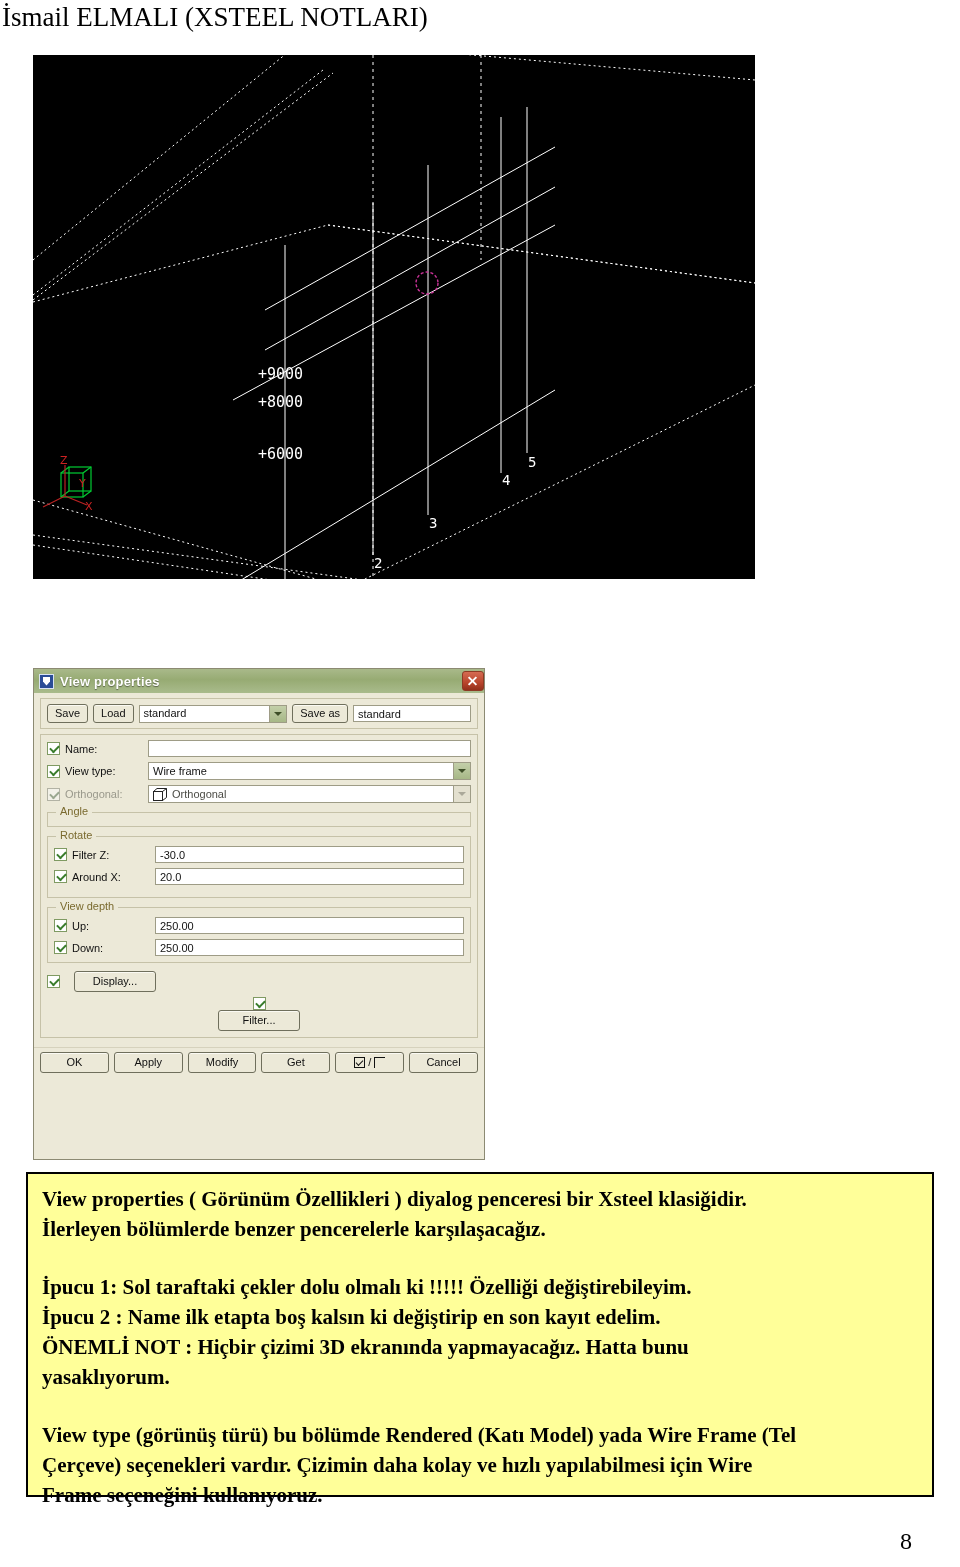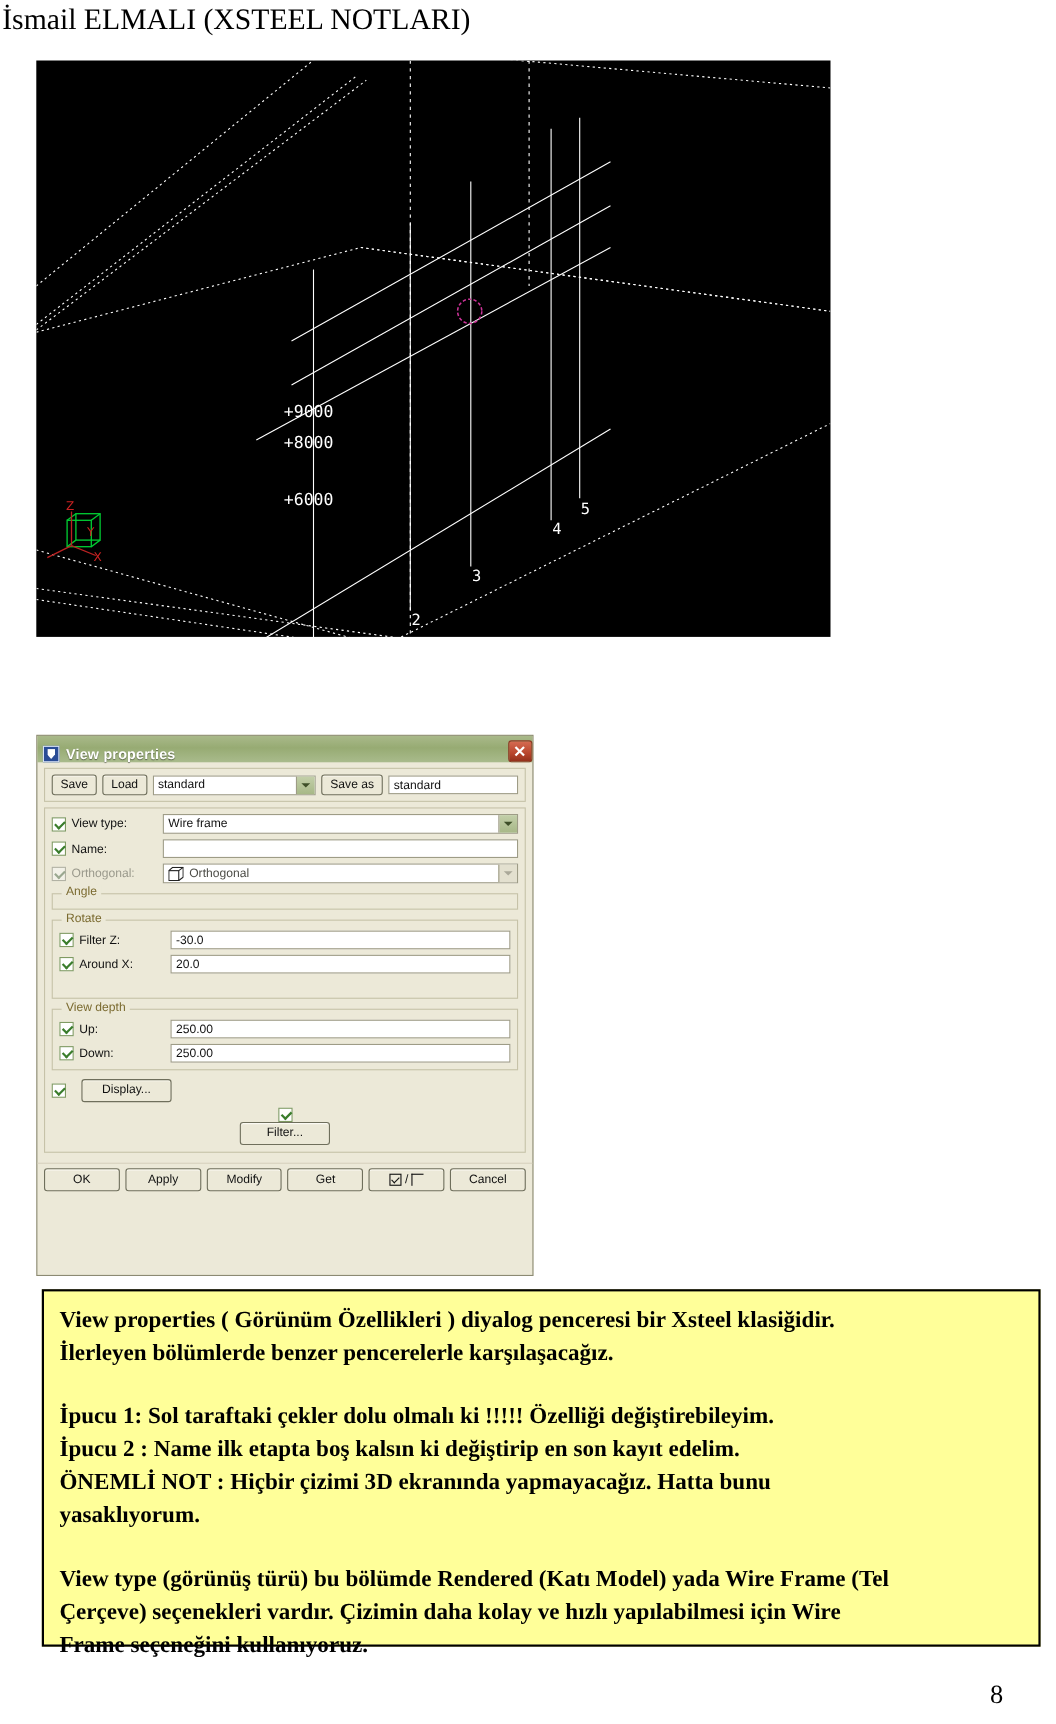--- a/index.html
+++ b/index.html
@@ -51,21 +51,21 @@
     height: 492px;
     background: #ece9d8;
     border: 1px solid #8c8a73;
     box-sizing: border-box;
     font-family: "Liberation Sans", sans-serif;
   }
   #dialog-titlebar {
     height: 24px;
     background: linear-gradient(to bottom, #a9b98a 0%, #97ab73 45%, #a9bb8c 100%);
     display: flex;
-    align-items: flex-end;
+    align-items: center;
     padding: 0 0 0 5px;
     box-sizing: border-box;
     position: relative;
   }
   #dialog-app-icon {
     width: 15px; height: 15px;
     background: #2a4c96;
     border: 1px solid #d8e2f2;
     box-sizing: border-box;
     margin-right: 6px;
@@ -291,21 +291,21 @@
     transform: rotate(-45deg);
   }
   .mini-cb.off {
     border-right: none;
     border-bottom: none;
   }
 
   
   #note-box {
     position: absolute;
-    left: 38px;
+    left: 26px;
     top: 1172px;
     width: 908px;
     height: 325px;
     background: #ffff99;
     border: 2px solid #000000;
     box-sizing: border-box;
     padding: 10px 14px 0 14px;
     font-family: "Liberation Serif", serif;
     font-weight: bold;
     font-size: 21px;
@@ -430,31 +430,31 @@
         </div>
         <button class="btn">Save as</button>
         <div class="textbox" style="width:118px;">standard</div>
       </div>
     </div>
 
     <div class="dlg-panel">
 
       <div class="field-row">
         <span class="cb checked"></span>
+        <span class="lbl">Name:</span>
+        <div class="ctl textbox"></div>
+      </div>
+
+      <div class="field-row">
+        <span class="cb checked"></span>
         <span class="lbl">View type:</span>
         <div class="ctl combo">
           <span class="combo-text">Wire frame</span>
           <span class="combo-arrow"></span>
         </div>
-      </div>
-
-      <div class="field-row">
-        <span class="cb checked"></span>
-        <span class="lbl">Name:</span>
-        <div class="ctl textbox"></div>
       </div>
 
       <div class="field-row" style="margin-bottom:2px;">
         <span class="cb checked disabled"></span>
         <span class="lbl dim">Orthogonal:</span>
         <div class="ctl combo disabled">
           <span class="combo-text">
             <svg class="ortho-icon" viewBox="0 0 14 13">
               <g stroke="#222" stroke-width="1" fill="none">
                 <rect x="0.5" y="3.5" width="9" height="9"></rect>
@@ -472,21 +472,21 @@
         <span class="gb-title">Angle</span>
       </div>
 
       <div class="groupbox">
         <span class="gb-title">Rotate</span>
         <div class="field-row">
           <span class="cb checked"></span>
           <span class="lbl">Filter Z:</span>
           <div class="ctl textbox">-30.0</div>
         </div>
-        <div class="field-row" style="margin-bottom:18px;justify-content:flex-end;">
+        <div class="field-row" style="margin-bottom:8px;justify-content:flex-end;">
           <span class="cb checked"></span>
           <span class="lbl">Around X:</span>
           <div class="ctl textbox">20.0</div>
         </div>
       </div>
 
       <div class="groupbox">
         <span class="gb-title">View depth</span>
         <div class="field-row">
           <span class="cb checked"></span>

